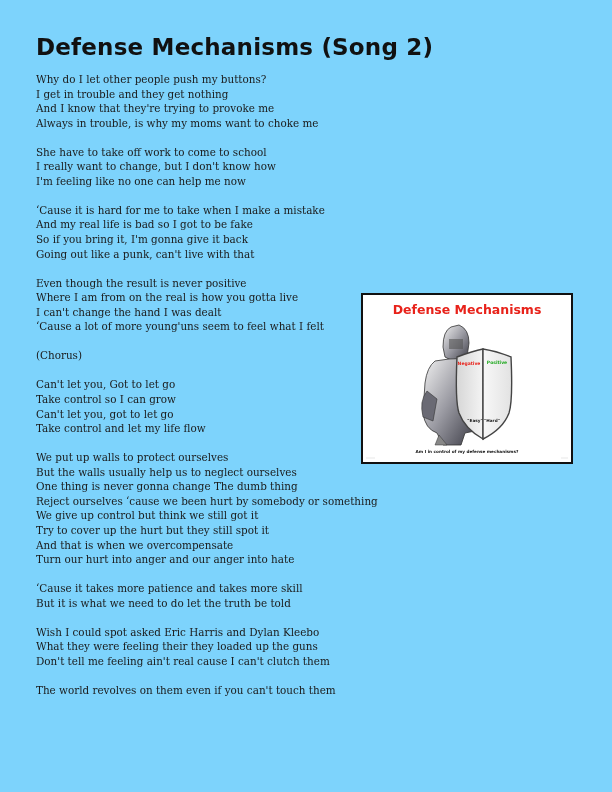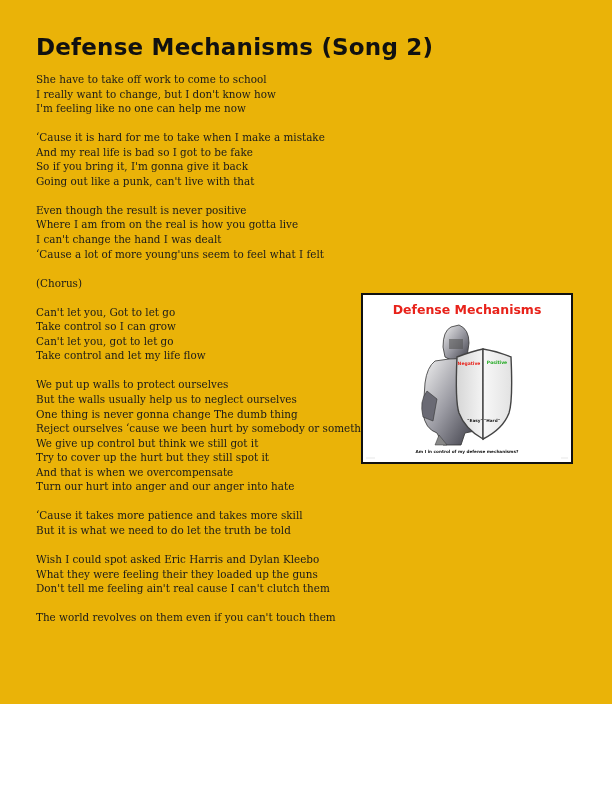--- a/index.html
+++ b/index.html
@@ -1,17 +1,17 @@
 <!DOCTYPE html>
 <html><head>
   <meta charset="utf-8">
   <style>
     html, body { margin: 0; padding: 0; background: #ffffff; }
     body { width: 612px; height: 792px; position: relative; overflow: hidden; }
-    .page { position: absolute; left: 0; top: 0; width: 612px; height: 704px; background: #eab308; }
+    .page { position: absolute; left: 0; top: 0; width: 612px; height: 792px; background: #7dd3fc; }
     .title {
       position: absolute; left: 36px; top: 34px;
       font-family: "DejaVu Sans", sans-serif; font-weight: bold;
       font-size: 23px; letter-spacing: 0.2px; color: #111; white-space: nowrap;
     }
     .lyrics {
       position: absolute; left: 36px; top: 72px; width: 380px;
       font-family: "DejaVu Serif", serif; font-size: 10.4px; line-height: 14.55px;
       color: #1a1a1a;
     }
@@ -33,20 +33,26 @@
     .fig-credit-right { position: absolute; right: 3px; bottom: 2px; font-family: "DejaVu Sans", sans-serif; font-size: 3px; color: #666; }
     .knight { position: absolute; left: 50px; top: 26px; width: 110px; height: 126px; }
   </style>
 </head>
 <body>
 
 <div class="page">
   <div class="title">Defense Mechanisms (Song 2)</div>
 
   <div class="lyrics" id="lyrics">
+      <div class="stanza">
+        <span class="line">Why do I let other people push my buttons?</span>
+        <span class="line">I get in trouble and they get nothing</span>
+        <span class="line">And I know that they're trying to provoke me</span>
+        <span class="line">Always in trouble, is why my moms want to choke me</span>
+      </div>
       <div class="stanza">
         <span class="line">She have to take off work to come to school</span>
         <span class="line">I really want to change, but I don't know how</span>
         <span class="line">I'm feeling like no one can help me now</span>
       </div>
       <div class="stanza">
         <span class="line">‘Cause it is hard for me to take when I make a mistake</span>
         <span class="line">And my real life is bad so I got to be fake</span>
         <span class="line">So if you bring it, I'm gonna give it back</span>
         <span class="line">Going out like a punk, can't live with that</span>

